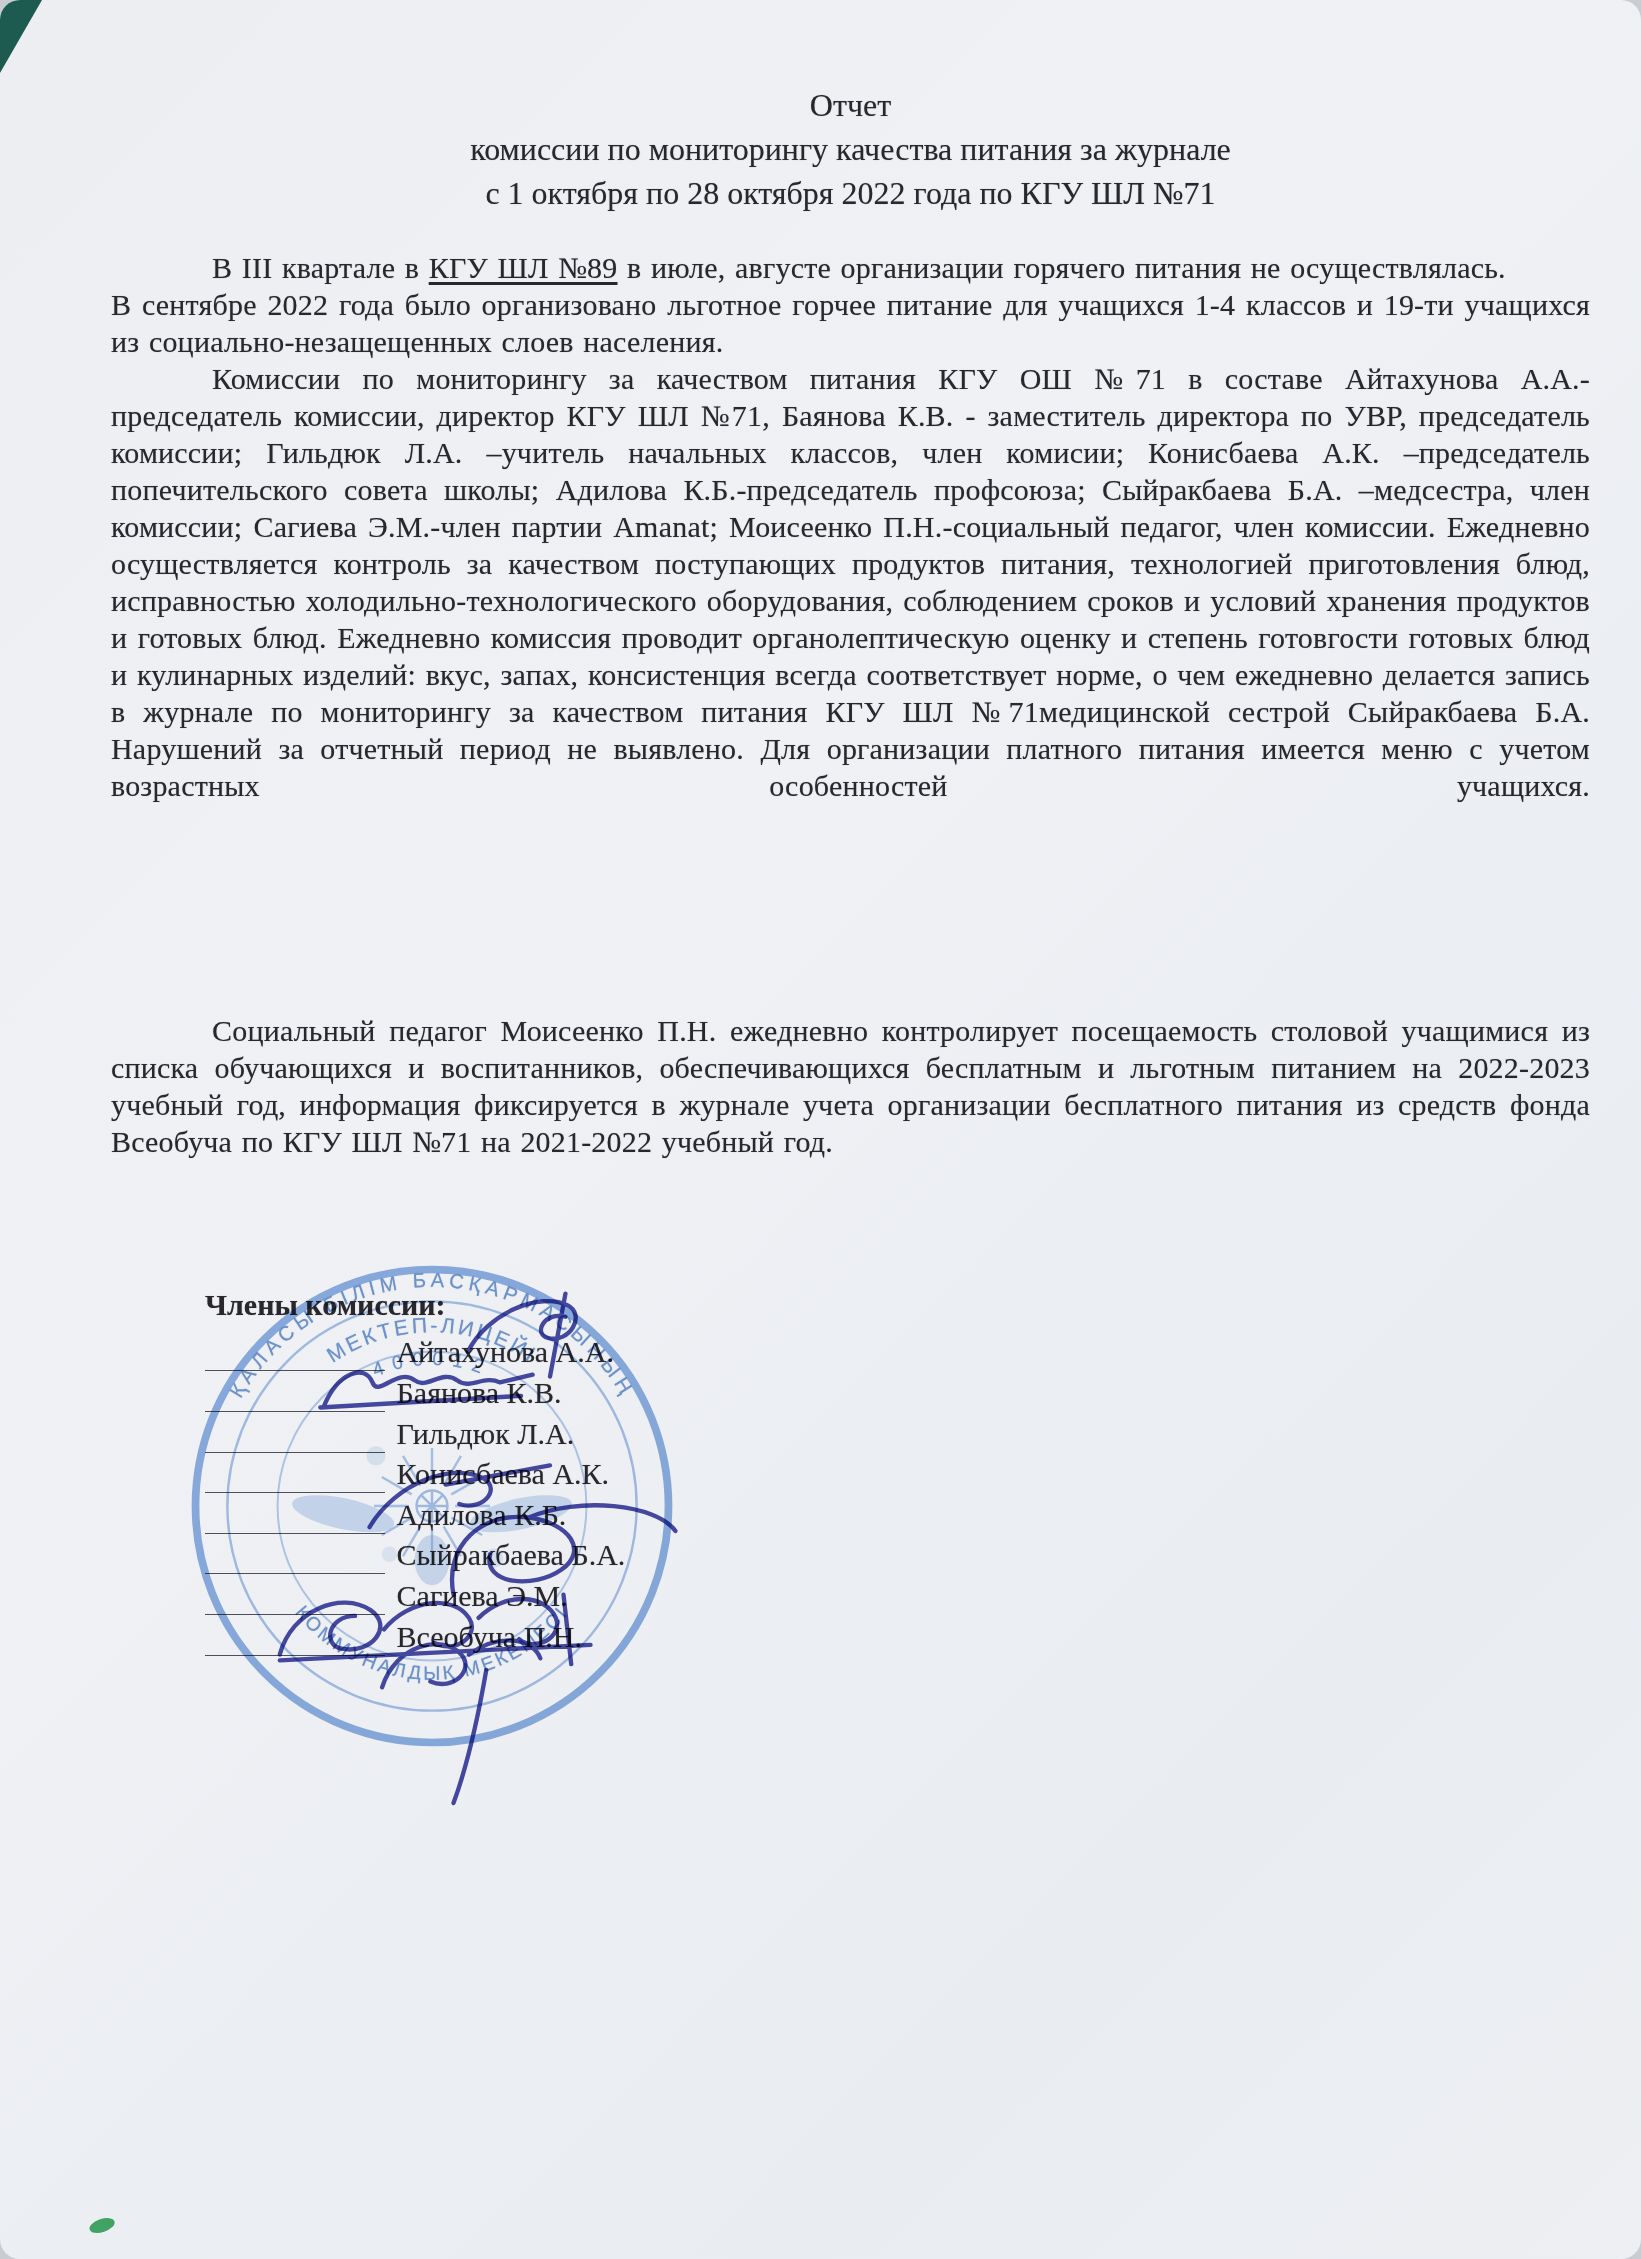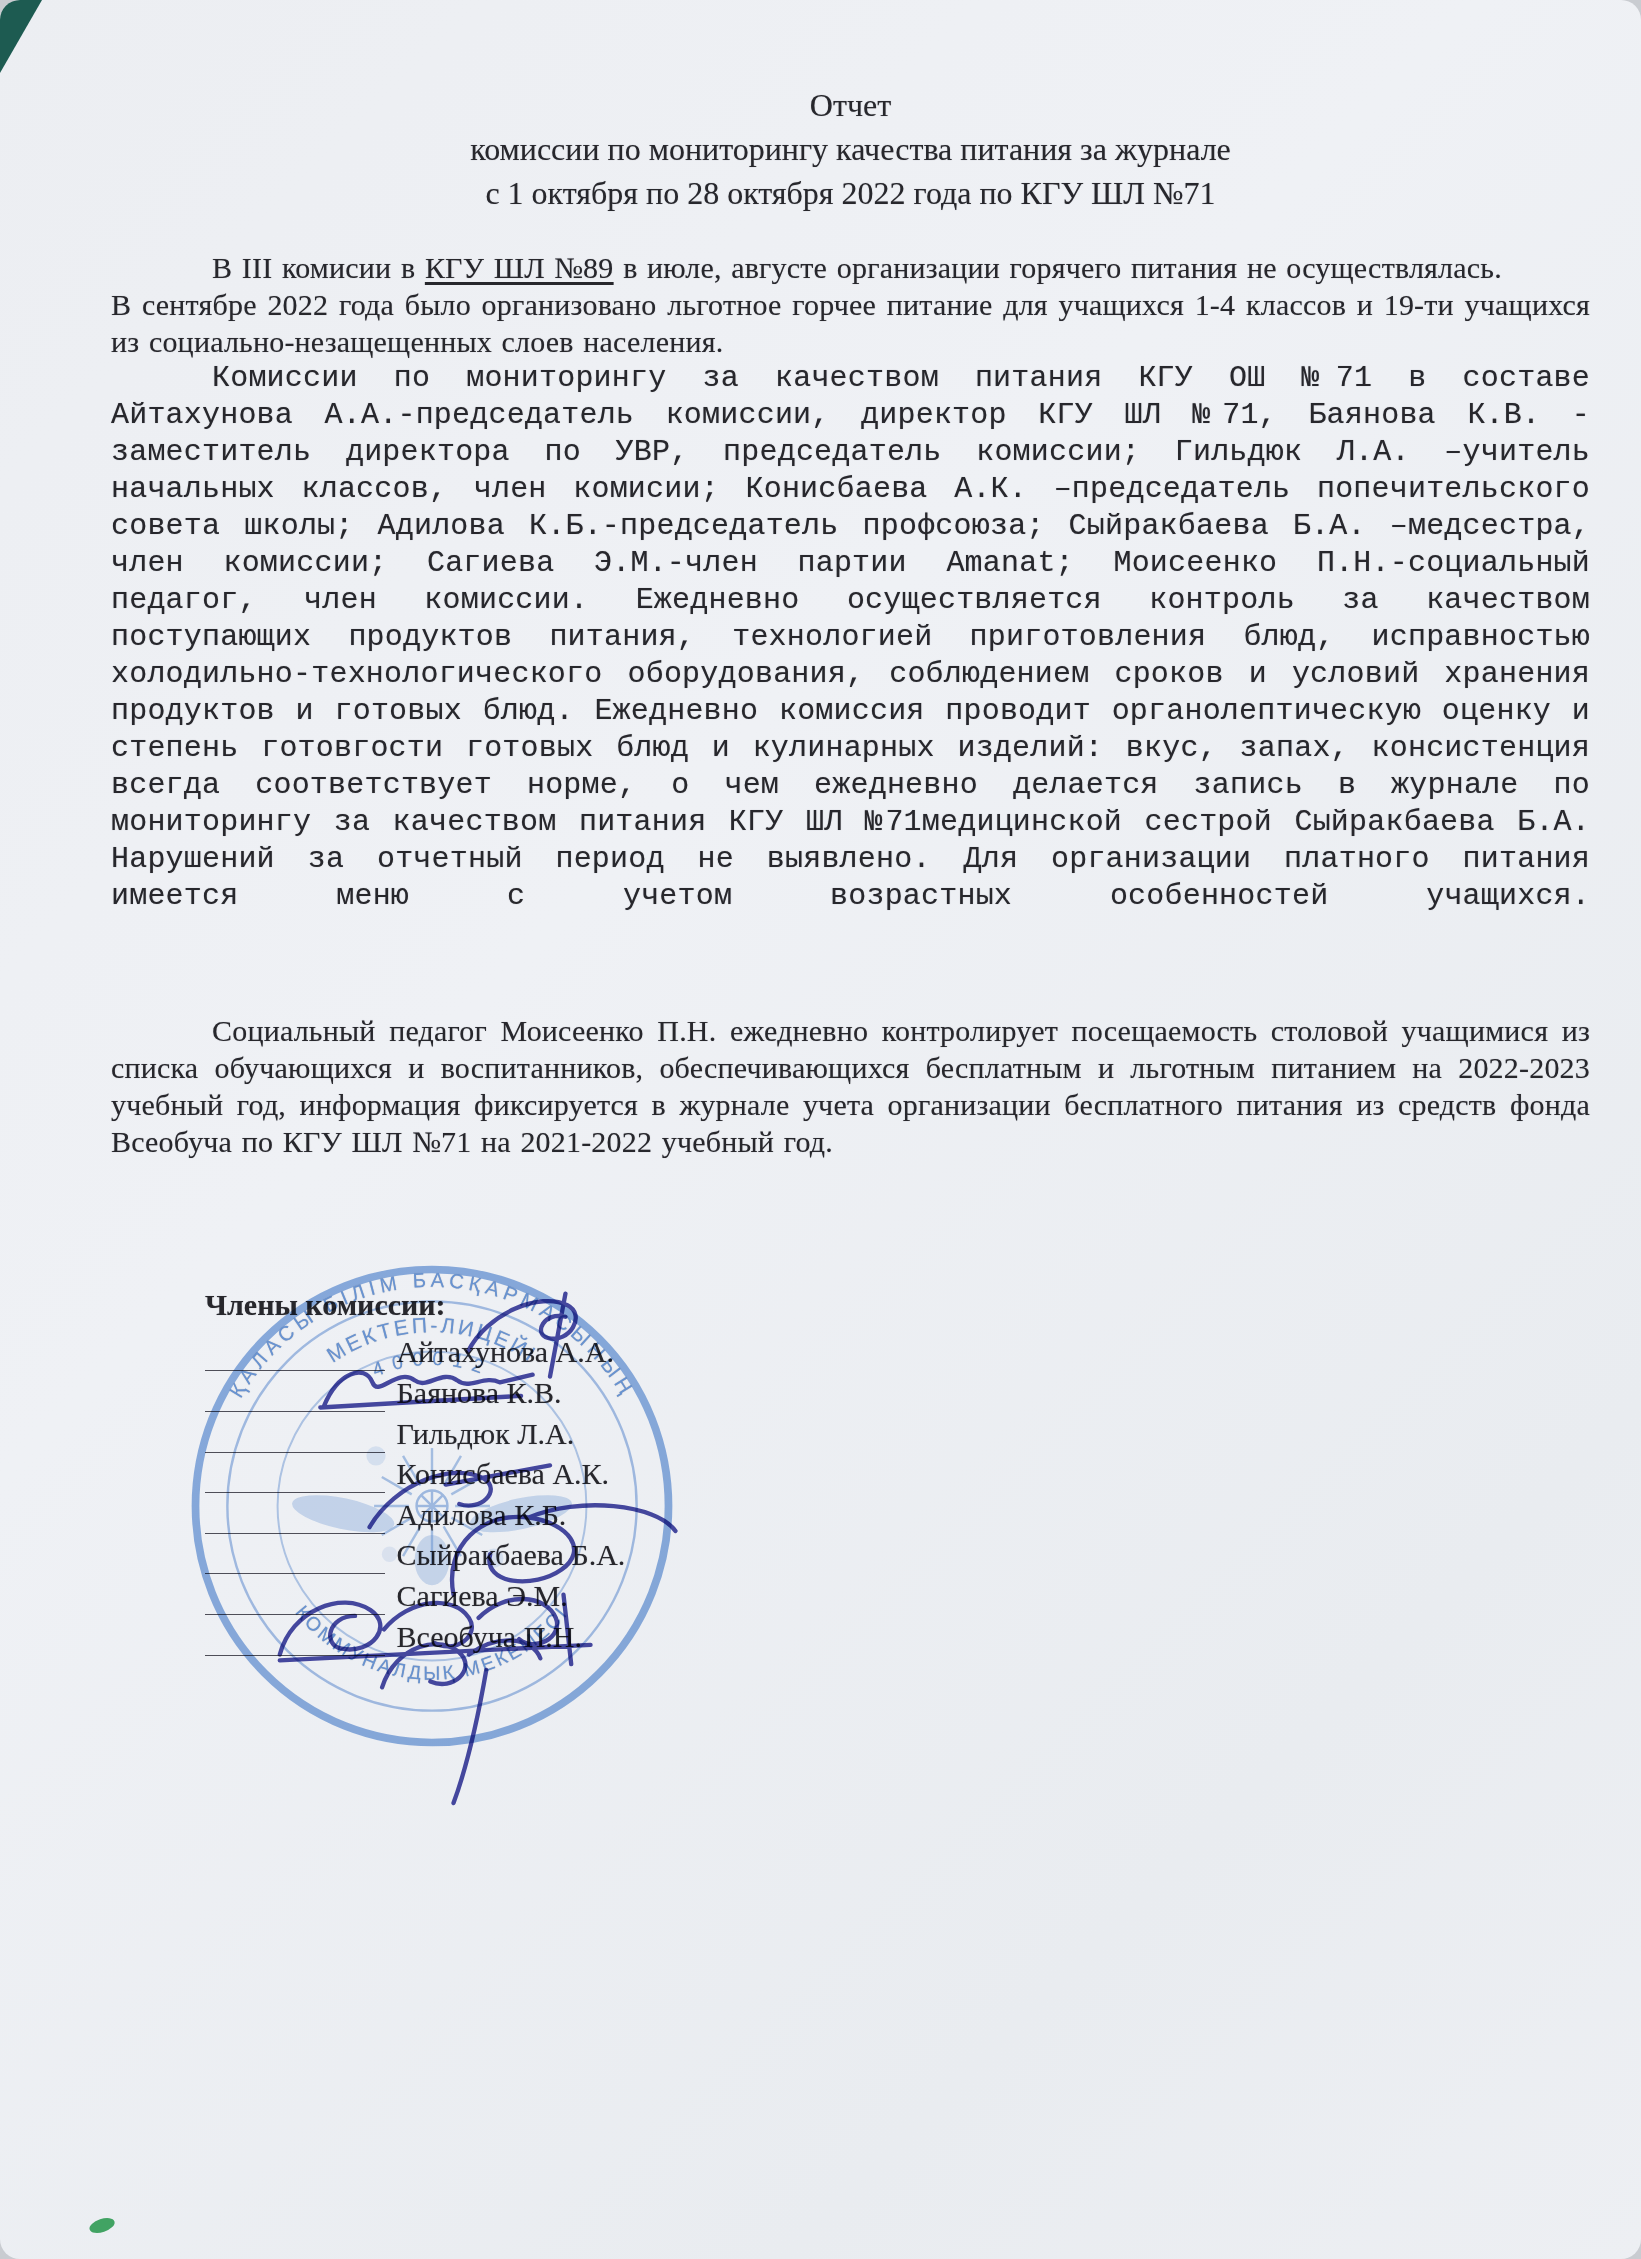--- a/index.html
+++ b/index.html
@@ -15,21 +15,21 @@
     position:absolute;left:111px;top:83px;width:1479px;
     text-align:center;font-size:32px;line-height:44px;white-space:nowrap;
   }
   .body-block{
     position:absolute;left:111px;top:249px;width:1479px;
     font-size:30px;line-height:37px;letter-spacing:0.2px;word-spacing:1.9px;
   }
   .body-block p{margin:0;}
   .p1{text-align:justify;text-indent:101px;}
   .p2{text-align:justify;}
-  .p3{text-align:justify;text-indent:101px;text-align-last:justify;font-family:Liberation Mono, monospace;}
+  .p3{text-align:justify;text-indent:101px;text-align-last:justify;}
   .p4-block{
     position:absolute;left:111px;top:1012px;width:1479px;
     font-size:30px;line-height:37px;letter-spacing:0.2px;word-spacing:1.9px;text-align:justify;
   }
   .p4-block p{margin:0;text-indent:101px;}
   .u{text-decoration:underline;text-underline-offset:3.9px;}
   .sig-heading{
     position:absolute;left:205px;top:1288px;
     font-size:30px;font-weight:bold;z-index:2;
   }
@@ -61,21 +61,21 @@
 
   <div class="corner-artifact"></div>
 
   <div class="title-block">
     <div>Отчет</div>
     <div>комиссии по мониторингу качества питания за журнале</div>
     <div>с 1 октября по 28 октября 2022 года по КГУ ШЛ №71</div>
   </div>
 
   <div class="body-block">
-    <p class="p1"><span>В III комисии в </span><span class="u">КГУ ШЛ №89</span><span> в июле, августе организации горячего питания не осуществлялась.</span></p>
+    <p class="p1"><span>В III квартале в </span><span class="u">КГУ ШЛ №89</span><span> в июле, августе организации горячего питания не осуществлялась.</span></p>
     <p class="p2">В сентябре 2022 года было организовано льготное горчее питание для учащихся 1-4 классов и 19-ти учащихся из социально-незащещенных слоев населения.</p>
     <p class="p3">Комиссии по мониторингу за качеством питания КГУ ОШ №71 в составе Айтахунова А.А.-председатель комиссии, директор КГУ ШЛ №71, Баянова К.В. - заместитель директора по УВР, председатель комиссии; Гильдюк Л.А. –учитель начальных классов, член комисии; Конисбаева А.К. –председатель попечительского совета школы; Адилова К.Б.-председатель профсоюза; Сыйракбаева Б.А. –медсестра, член комиссии; Сагиева Э.М.-член партии Amanat; Моисеенко П.Н.-социальный педагог, член комиссии. Ежедневно осуществляется контроль за качеством поступающих продуктов питания, технологией приготовления блюд, исправностью холодильно-технологического оборудования, соблюдением сроков и условий хранения продуктов и готовых блюд. Ежедневно комиссия проводит органолептическую оценку и степень готовгости готовых блюд и кулинарных изделий: вкус, запах, консистенция всегда соответствует норме, о чем ежедневно делается запись в журнале по мониторингу за качеством питания КГУ ШЛ №71медицинской сестрой Сыйракбаева Б.А. Нарушений за отчетный период не выявлено. Для организации платного питания имеется меню с учетом возрастных особенностей учащихся.</p>
   </div>
 
   <div class="p4-block">
     <p>Социальный педагог Моисеенко П.Н. ежедневно контролирует посещаемость столовой учащимися из списка обучающихся и воспитанников, обеспечивающихся бесплатным и льготным питанием на 2022-2023 учебный год, информация фиксируется в журнале учета организации бесплатного питания из средств фонда Всеобуча по КГУ ШЛ №71 на 2021-2022 учебный год.</p>
   </div>
 
   <div class="sig-heading">Члены комиссии:</div>
 

